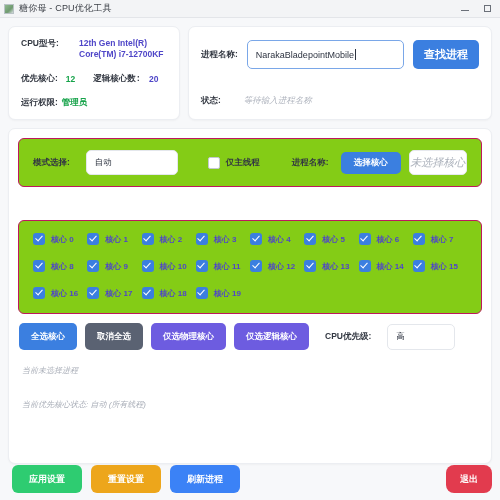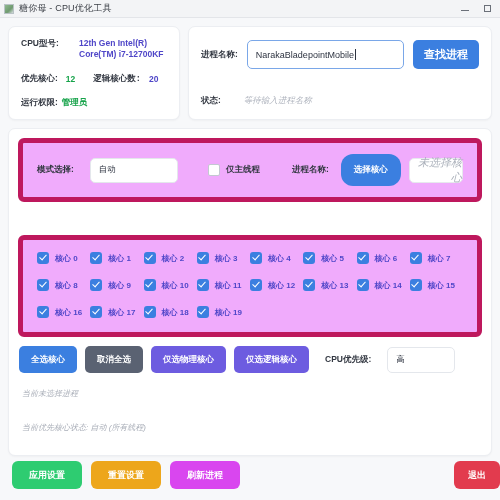--- a/index.html
+++ b/index.html
@@ -116,22 +116,22 @@
   .status-row { display: flex; align-items: center; gap: 9px; }
   .status-val {
     font-size: 8.5px; color: #aeb3bd; font-style: italic;
     margin-left: 14px;
   }
 
   
   .settings-card { flex: 1 1 auto; padding: 9px; display: flex; flex-direction: column; gap: 9px; }
 
   .inner-panel {
-    background: #f0abfc;
-    border: 5px solid #be185d;
+    background: #84cc16;
+    border: 1px solid #be185d;
     border-radius: 6px;
     text-align: right;
   }
 
   .mode-panel {
     padding: 11px 14px;
     display: flex; align-items: center; gap: 0;
     flex: 0 0 auto;
   }
   .mode-lbl { font-size: 8.5px; font-weight: bold; color: #333842; white-space: nowrap; }
@@ -142,22 +142,22 @@
     font-size: 8.5px; color: #2d3340;
   }
   .chk-wrap { display: flex; align-items: center; gap: 6px; margin-left: 30px; }
   .chk-box {
     width: 12px; height: 12px; border: 1.3px solid #c3c8d1;
     border-radius: 2px; background: #fff;
   }
   .chk-lbl { font-size: 8.5px; font-weight: bold; color: #333842; white-space: nowrap; }
   .prio-lbl { font-size: 8.5px; font-weight: bold; color: #333842; margin-left: 32px; white-space: nowrap; }
   .pick-core-btn {
-    height: 32px; padding: 0 13px; margin-left: 12px;
-    background: #3b7fe0; border-radius: 12px;
+    height: 22px; padding: 0 13px; margin-left: 12px;
+    background: #3b7fe0; border-radius: 5px;
     color: #fff; font-size: 8.5px; font-weight: bold;
     display: flex; align-items: center; justify-content: center;
     white-space: nowrap;
   }
   .no-core-box {
     flex: 1 1 auto; height: 25px; margin-left: 8px;
     border: 1px solid #e7e9ee; border-radius: 5px; background: #fff;
     display: flex; align-items: center; justify-content: center;
     font-size: 11px; color: #aab0ba; font-style: italic;
   }
@@ -210,35 +210,35 @@
   .status-lines { padding: 6px 4px 0 4px; flex: 1 1 auto; }
   .status-line-1 {
     font-size: 8px; color: #a9aeb8; font-style: italic;
     margin-bottom: 23px;
   }
   .status-line-2 { font-size: 8px; color: #a9aeb8; font-style: italic; }
 
   
   .footer {
     flex: 0 0 auto;
-    height: 44px;
+    height: 36px;
     display: flex; align-items: center;
-    padding: 0 0 6px 12px;
+    padding: 0 8px 6px 12px;
     gap: 9px;
   }
   .foot-btn {
     height: 28px; padding: 0 17px; border-radius: 6px;
     color: #fff; font-size: 9px; font-weight: bold;
     display: flex; align-items: center; justify-content: center;
     white-space: nowrap;
   }
   .foot-green { background: #2ecc71; }
   .foot-orange { background: #eda61b; }
-  .foot-purple { background: #d946ef; }
-  .foot-red { background: #e23b4e; margin-left: auto; padding: 0 14px; }
+  .foot-purple { background: #3b82f6; }
+  .foot-red { background: #e23b4e; margin-left: auto; padding: 0 14px; border-radius: 8px; }
 </style>
 </head>
 <body>
 
 <div class="window">
 
   <div class="titlebar">
     <span class="app-icon"></span>
     <span class="title-text">糖你母 - CPU优化工具</span>
     <div class="win-controls">

